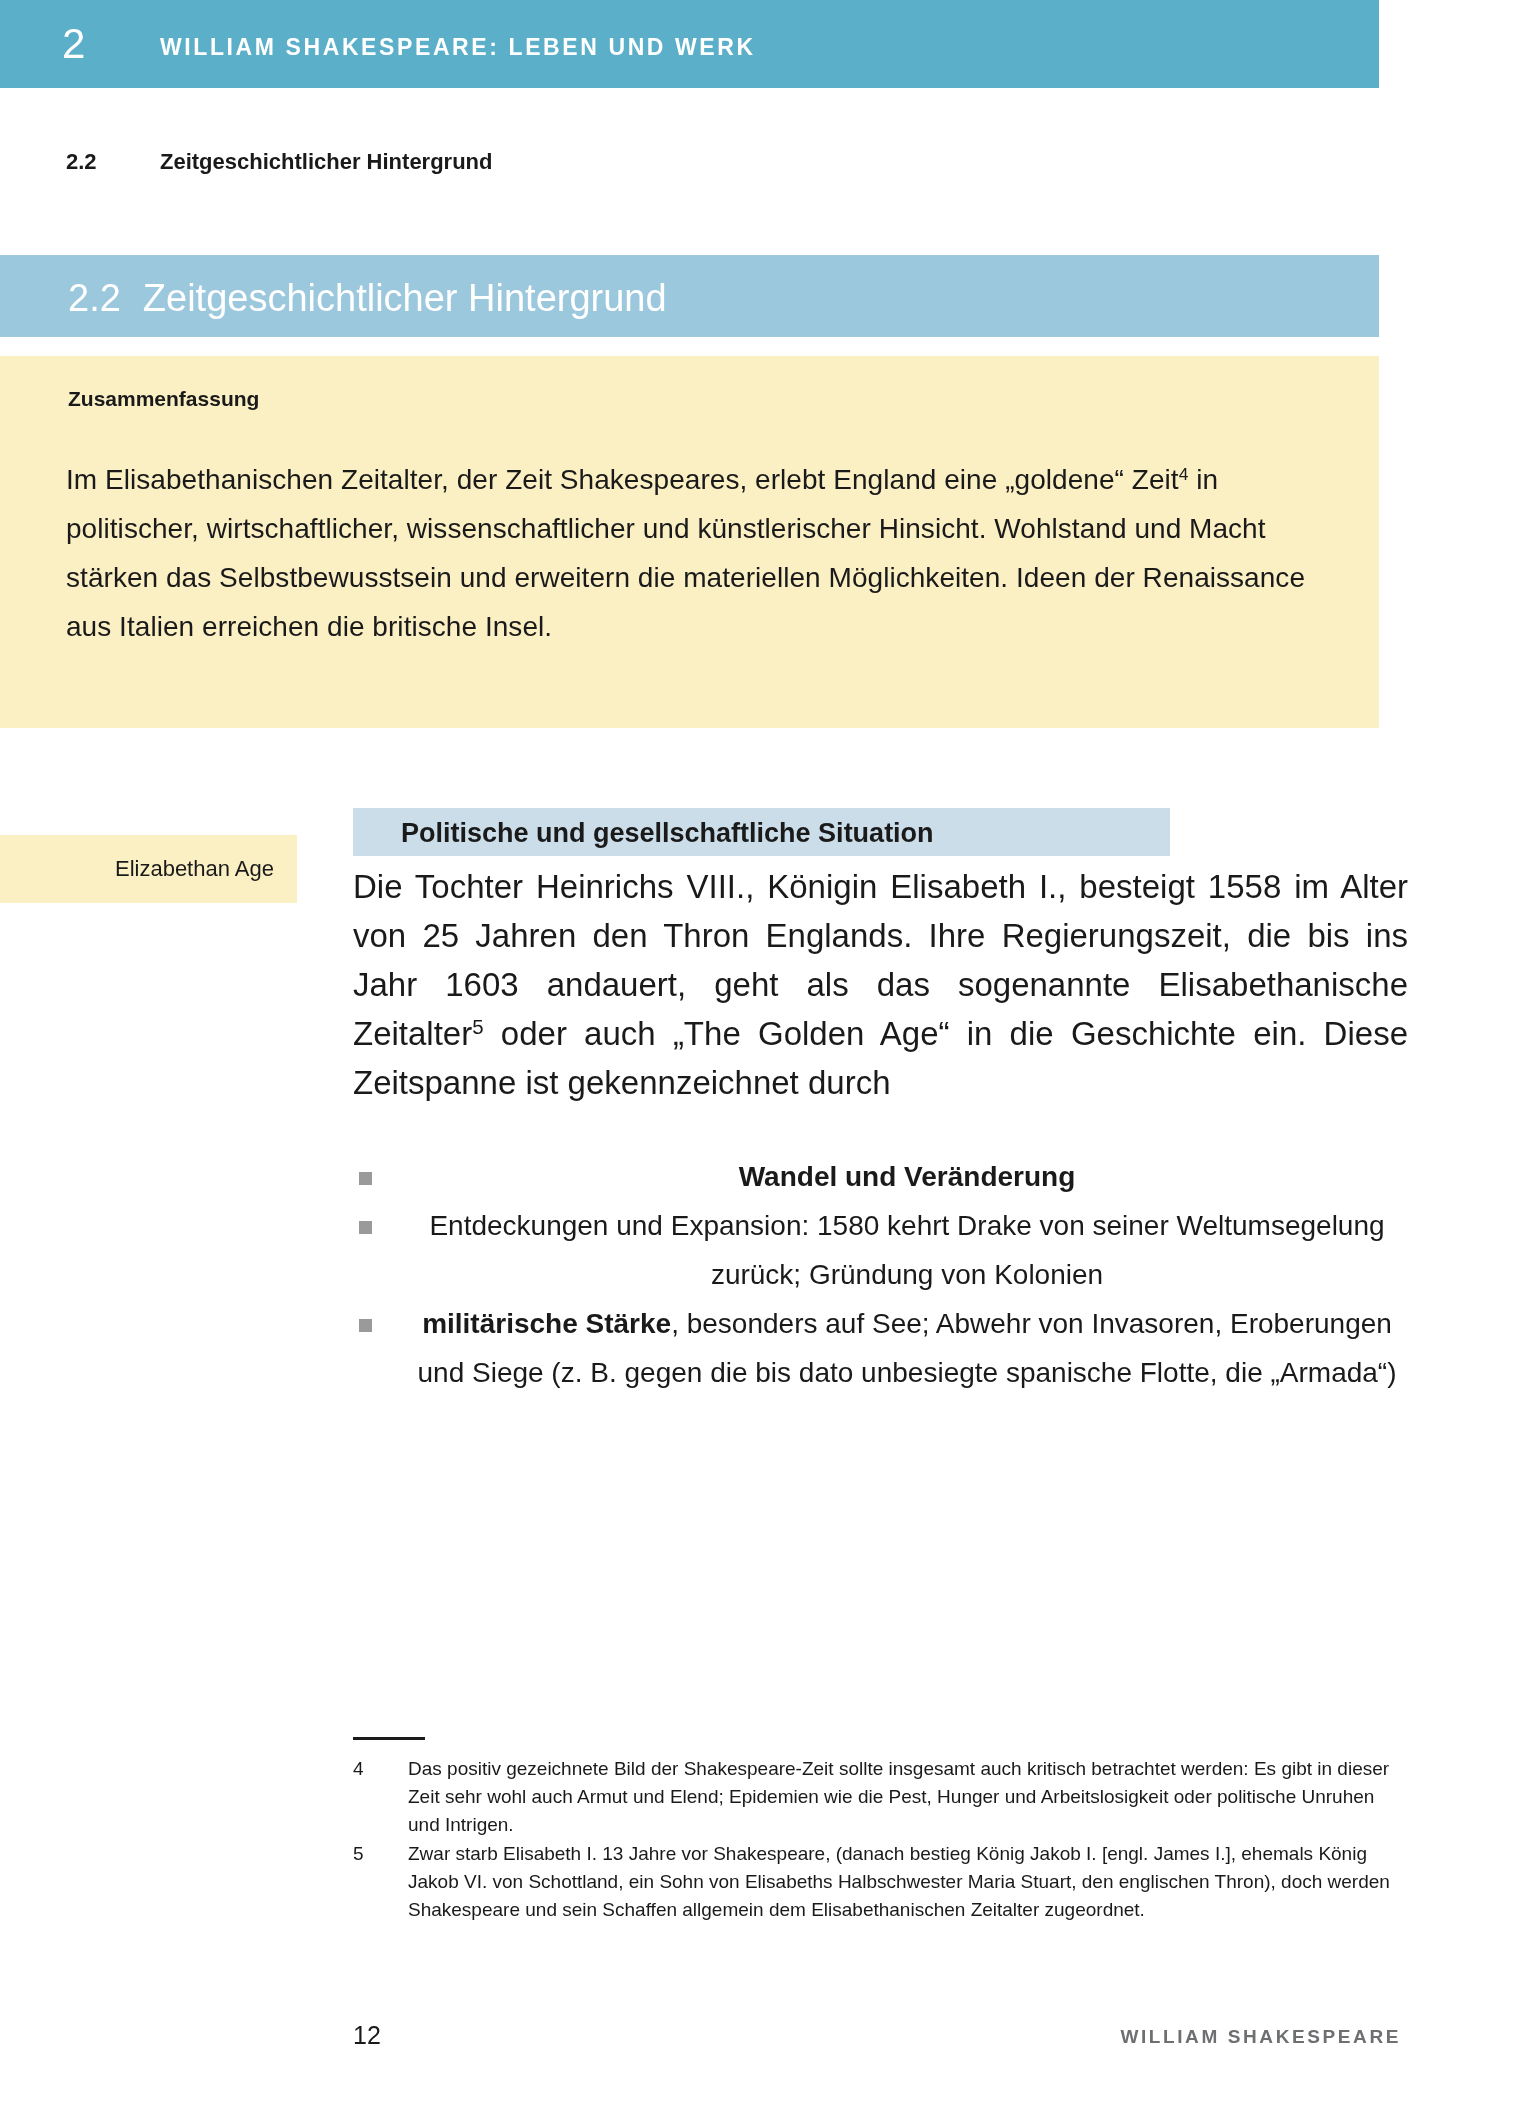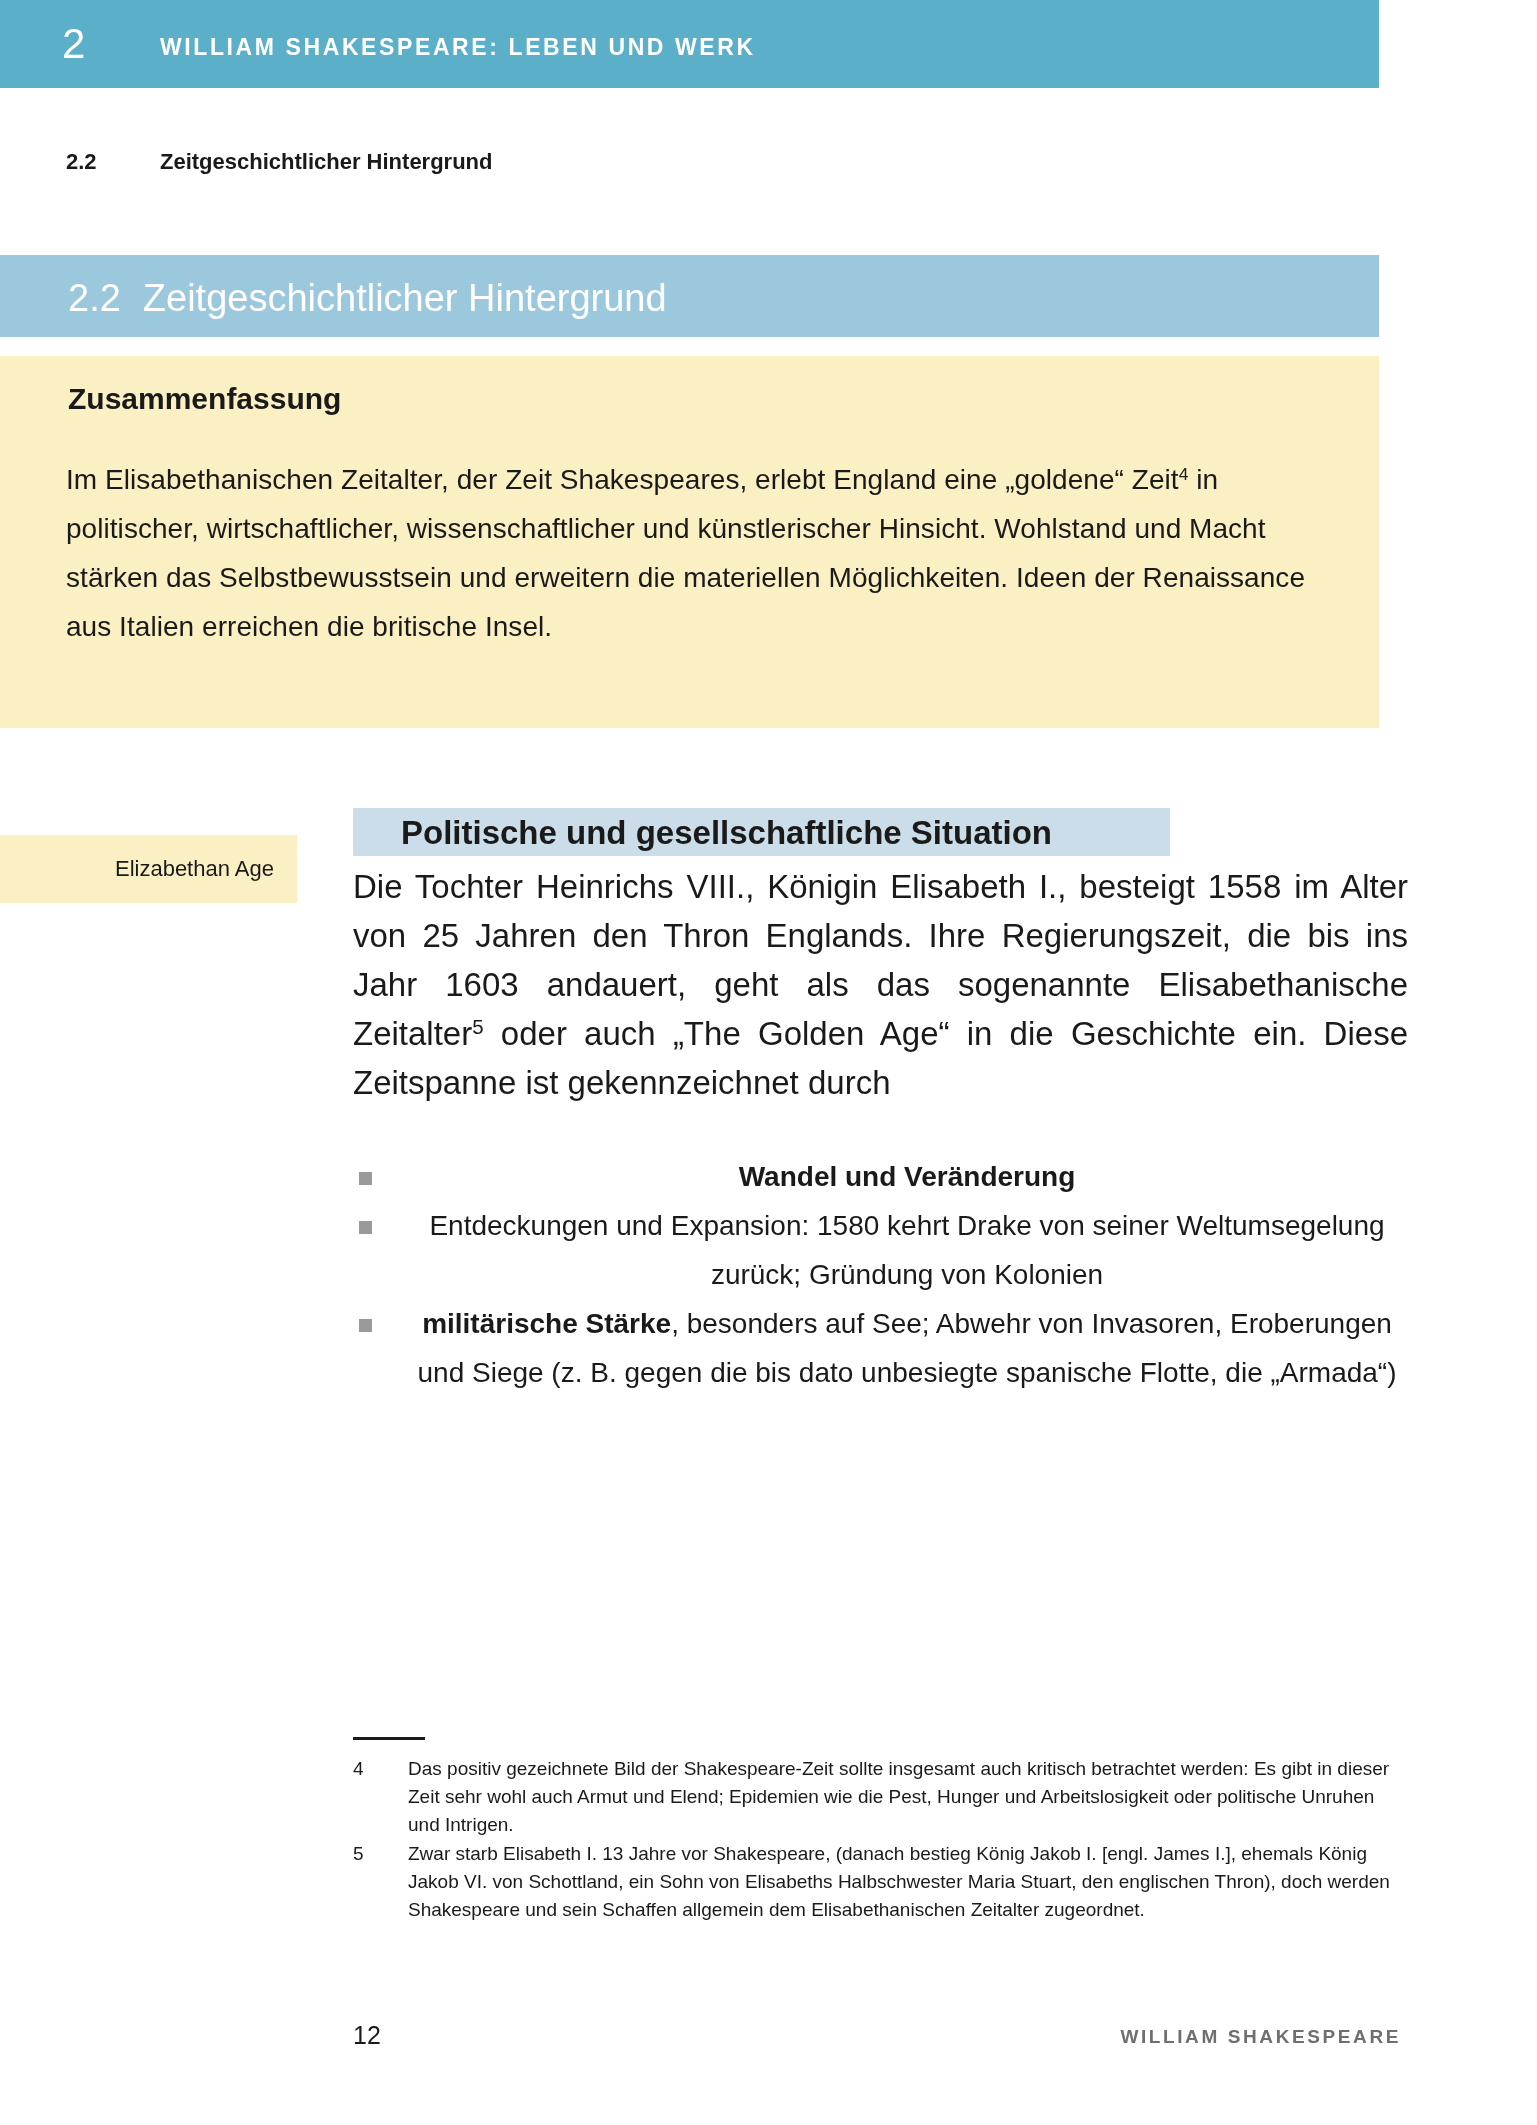--- a/index.html
+++ b/index.html
@@ -89,21 +89,21 @@
     left: 0;
     top: 356px;
     width: 1379px;
     height: 372px;
     background: #fbefc4;
   }
   .summary-title {
     position: absolute;
     left: 68px;
     top: 26px;
-    font-size: 30px;
+    font-size: 21px;
     line-height: 34px;
     font-weight: 700;
     color: #1a1a1a;
   }
   .summary-body {
     position: absolute;
     left: 66px;
     top: 99px;
     width: 1252px;
     font-size: 28px;
@@ -138,21 +138,21 @@
     left: 353px;
     top: 808px;
     width: 817px;
     height: 48px;
     background: #cbdde9;
   }
   .subhead-text {
     position: absolute;
     left: 48px;
     top: 8px;
-    font-size: 33px;
+    font-size: 27px;
     line-height: 34px;
     font-weight: 700;
     color: #1a1a1a;
   }
 
   
   .body-col {
     position: absolute;
     left: 353px;
     top: 862px;

